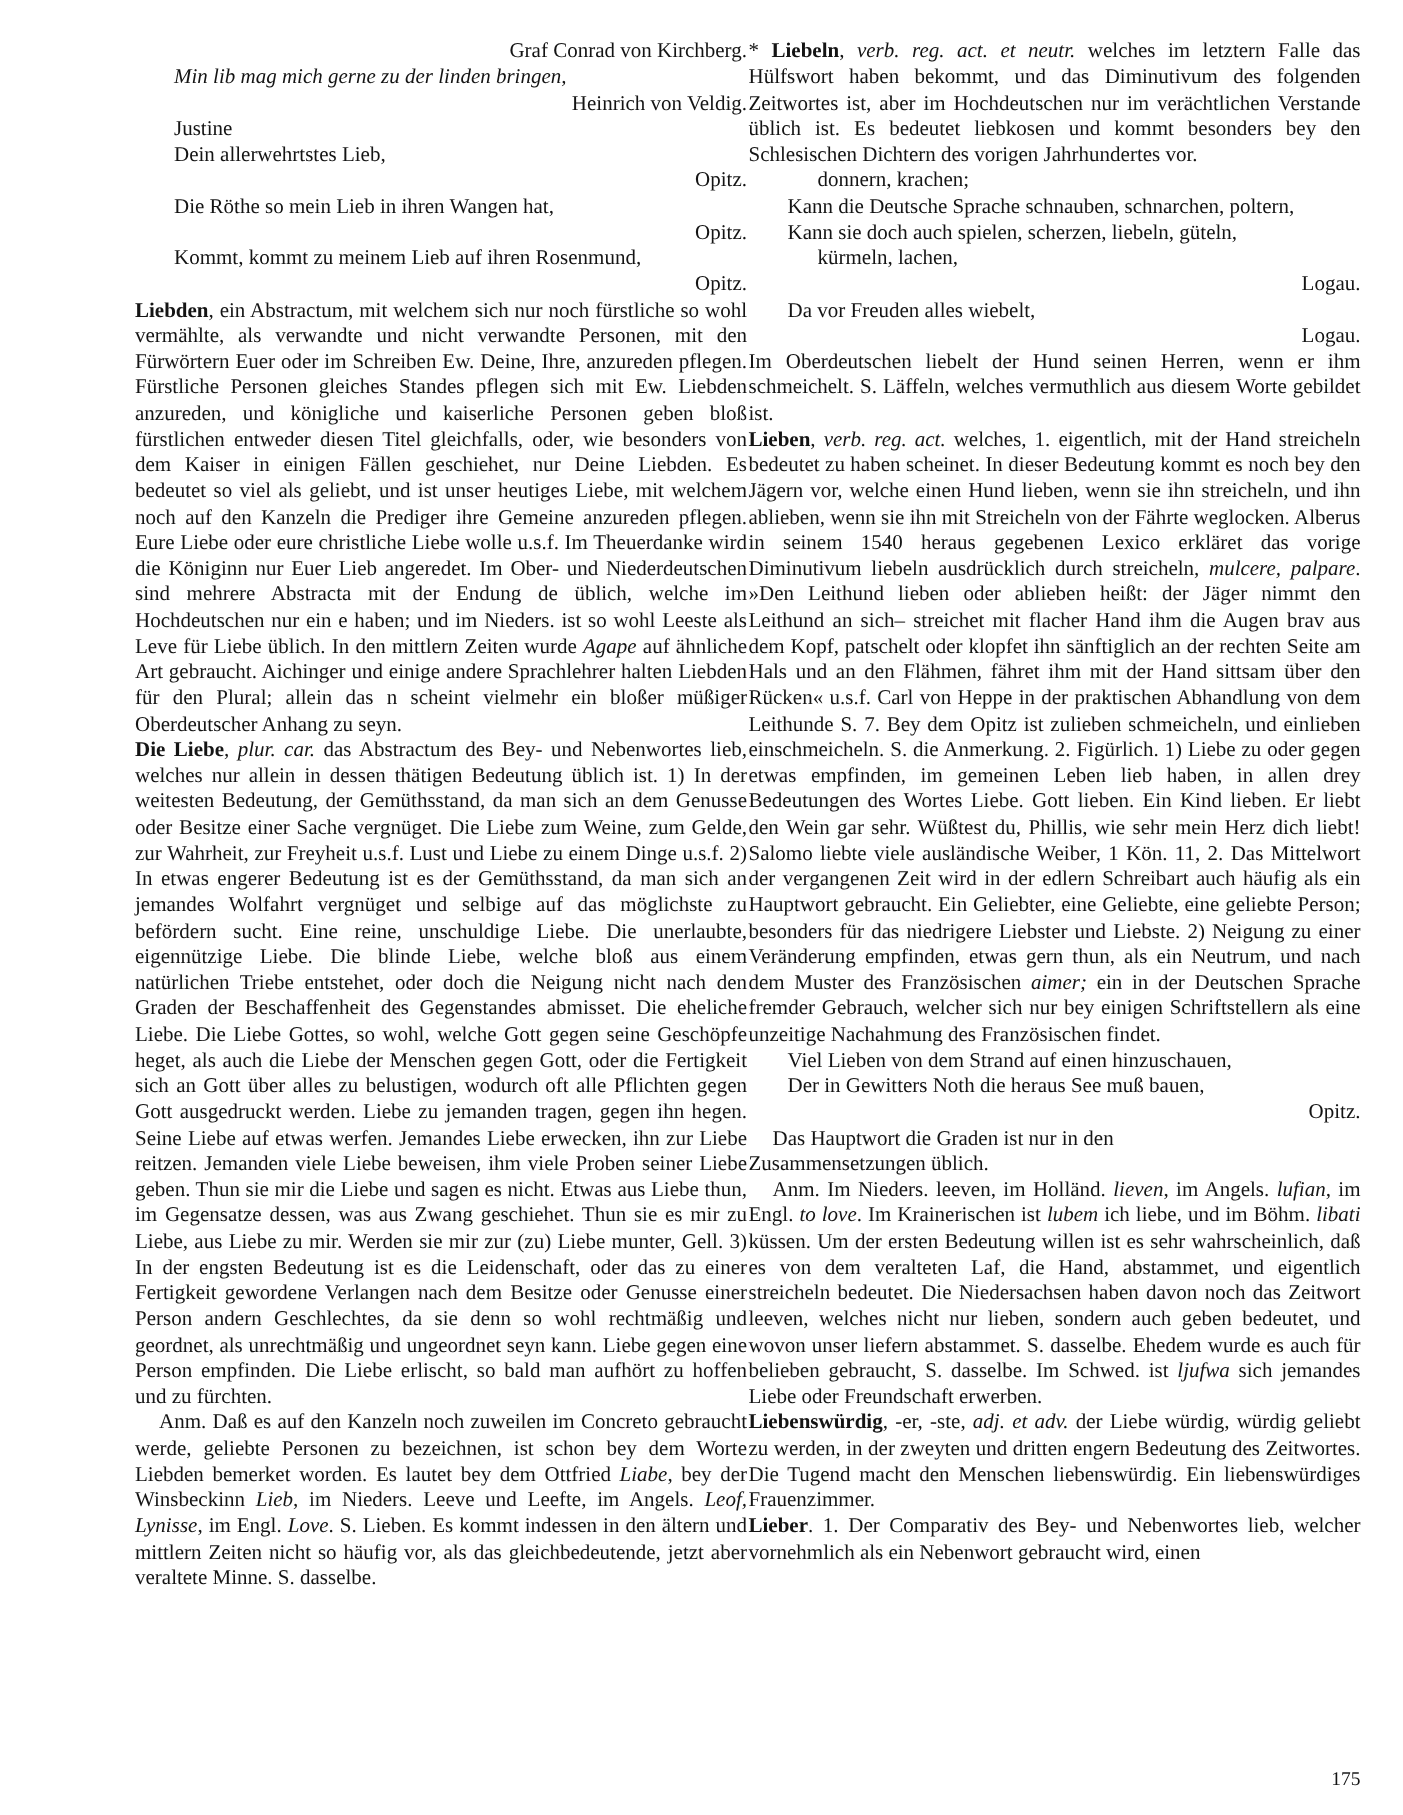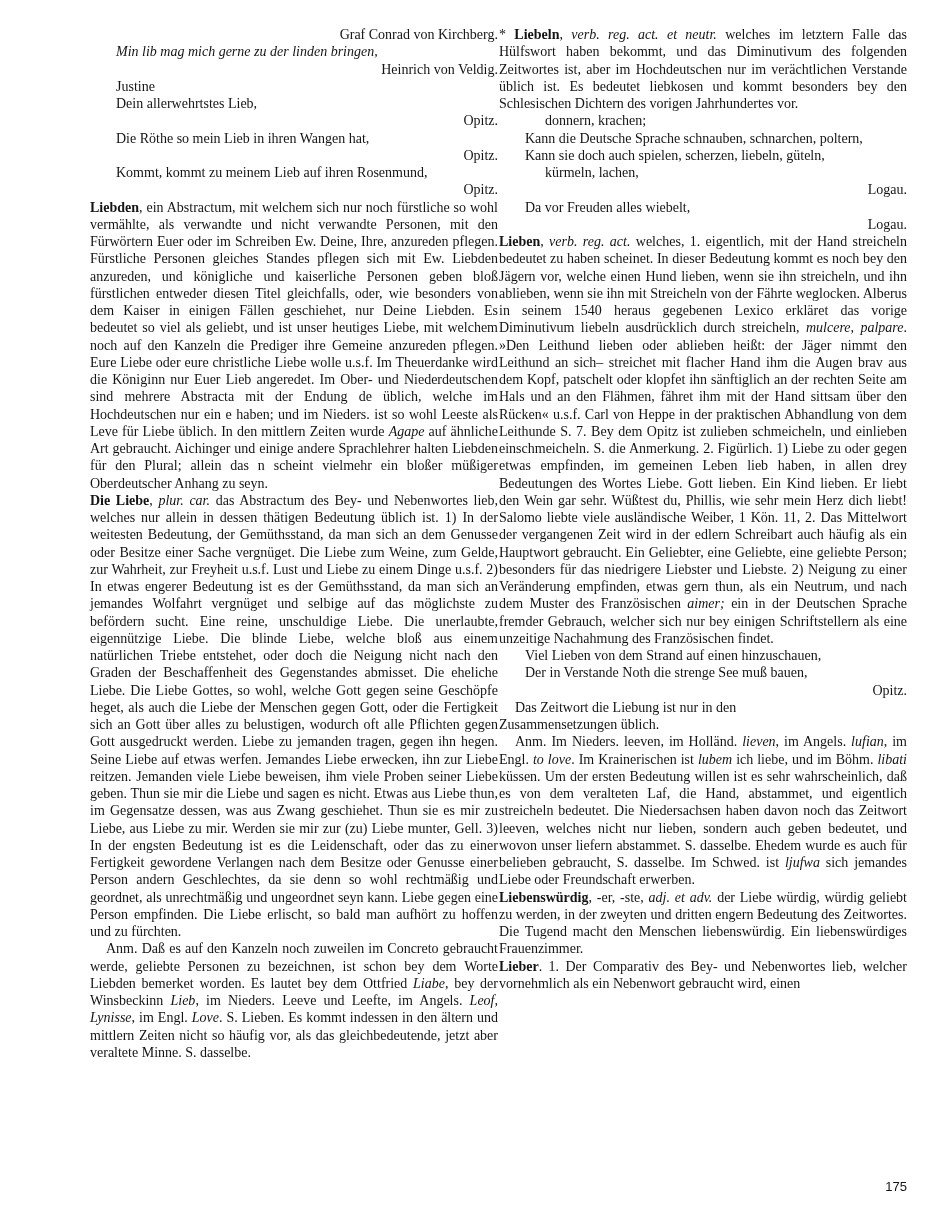--- a/index.html
+++ b/index.html
@@ -27,21 +27,21 @@
   .pline.fi{text-indent:16px;}
   .vline{padding-left:26px;}
   .vline.lvl2{padding-left:46px;}
   .vline.i{font-style:italic;}
   .aline{text-align:right;}
   .b{font-weight:700;}
   .i{font-style:italic;}
   .page-number{
     position:absolute;
     right:28px;bottom:16px;
-    font-family:Liberation Sans, sans-serif;
+    font-family:Liberation Serif, serif;
     font-size:13px;
     color:#141414;
   }
 </style>
 </head>
 <body>
 
 <div class="page">
   <div class="col col-left" id="col-left">
       <div class="aline">Graf Conrad von Kirchberg.</div>
@@ -60,24 +60,25 @@
     </div>
   <div class="col col-right" id="col-right">
       <div class="para"><span class="">* </span><span class="b">Liebeln</span><span class="">, </span><span class="i">verb. reg. act. et neutr.</span><span class=""> welches im letztern Falle das Hülfswort haben bekommt, und das Diminutivum des folgenden Zeitwortes ist, aber im Hochdeutschen nur im verächtlichen Verstande üblich ist. Es bedeutet liebkosen und kommt besonders bey den Schlesischen Dichtern des vorigen Jahrhundertes vor.</span></div>
       <div class="vline lvl2">donnern, krachen;</div>
       <div class="vline lvl1">Kann die Deutsche Sprache schnauben, schnarchen, poltern,</div>
       <div class="vline lvl1">Kann sie doch auch spielen, scherzen, liebeln, güteln,</div>
       <div class="vline lvl2">kürmeln, lachen,</div>
       <div class="aline">Logau.</div>
       <div class="vline lvl1">Da vor Freuden alles wiebelt,</div>
       <div class="aline">Logau.</div>
+      <div class="para"><span class="">Im Oberdeutschen liebelt der Hund seinen Herren, wenn er ihm schmeichelt. S. Läffeln, welches vermuthlich aus diesem Worte gebildet ist.</span></div>
       <div class="para"><span class="b">Lieben</span><span class="">, </span><span class="i">verb. reg. act.</span><span class=""> welches, 1. eigentlich, mit der Hand streicheln bedeutet zu haben scheinet. In dieser Bedeutung kommt es noch bey den Jägern vor, welche einen Hund lieben, wenn sie ihn streicheln, und ihn ablieben, wenn sie ihn mit Streicheln von der Fährte weglocken. Alberus in seinem 1540 heraus gegebenen Lexico erkläret das vorige Diminutivum liebeln ausdrücklich durch streicheln, </span><span class="i">mulcere, palpare</span><span class="">. »Den Leithund lieben oder ablieben heißt: der Jäger nimmt den Leithund an sich– streichet mit flacher Hand ihm die Augen brav aus dem Kopf, patschelt oder klopfet ihn sänftiglich an der rechten Seite am Hals und an den Flähmen, fähret ihm mit der Hand sittsam über den Rücken« u.s.f. Carl von Heppe in der praktischen Abhandlung von dem Leithunde S. 7. Bey dem Opitz ist zulieben schmeicheln, und einlieben einschmeicheln. S. die Anmerkung. 2. Figürlich. 1) Liebe zu oder gegen etwas empfinden, im gemeinen Leben lieb haben, in allen drey Bedeutungen des Wortes Liebe. Gott lieben. Ein Kind lieben. Er liebt den Wein gar sehr. Wüßtest du, Phillis, wie sehr mein Herz dich liebt! Salomo liebte viele ausländische Weiber, 1 Kön. 11, 2. Das Mittelwort der vergangenen Zeit wird in der edlern Schreibart auch häufig als ein Hauptwort gebraucht. Ein Geliebter, eine Geliebte, eine geliebte Person; besonders für das niedrigere Liebster und Liebste. 2) Neigung zu einer Veränderung empfinden, etwas gern thun, als ein Neutrum, und nach dem Muster des Französischen </span><span class="i">aimer;</span><span class=""> ein in der Deutschen Sprache fremder Gebrauch, welcher sich nur bey einigen Schriftstellern als eine unzeitige Nachahmung des Französischen findet.</span></div>
       <div class="vline lvl1">Viel Lieben von dem Strand auf einen hinzuschauen,</div>
-      <div class="vline lvl1">Der in Verstande Noth die strenge See muß bauen,</div>
+      <div class="vline lvl1">Der in Gewitters Noth die heraus See muß bauen,</div>
       <div class="aline">Opitz.</div>
-      <div class="pline fi">Das Zeitwort die Liebung ist nur in den</div>
+      <div class="pline fi">Das Hauptwort die Graden ist nur in den</div>
       <div class="pline">Zusammensetzungen üblich.</div>
       <div class="para fi"><span class="">Anm. Im Nieders. leeven, im Holländ. </span><span class="i">lieven</span><span class="">, im Angels. </span><span class="i">lufian</span><span class="">, im Engl. </span><span class="i">to love</span><span class="">. Im Krainerischen ist </span><span class="i">lubem</span><span class=""> ich liebe, und im Böhm. </span><span class="i">libati</span><span class=""> küssen. Um der ersten Bedeutung willen ist es sehr wahrscheinlich, daß es von dem veralteten Laf, die Hand, abstammet, und eigentlich streicheln bedeutet. Die Niedersachsen haben davon noch das Zeitwort leeven, welches nicht nur lieben, sondern auch geben bedeutet, und wovon unser liefern abstammet. S. dasselbe. Ehedem wurde es auch für belieben gebraucht, S. dasselbe. Im Schwed. ist </span><span class="i">ljufwa</span><span class=""> sich jemandes Liebe oder Freundschaft erwerben.</span></div>
       <div class="para"><span class="b">Liebenswürdig</span><span class="">, -er, -ste, </span><span class="i">adj. et adv.</span><span class=""> der Liebe würdig, würdig geliebt zu werden, in der zweyten und dritten engern Bedeutung des Zeitwortes. Die Tugend macht den Menschen liebenswürdig. Ein liebenswürdiges Frauenzimmer.</span></div>
       <div class="para"><span class="b">Lieber</span><span class="">. 1. Der Comparativ des Bey- und Nebenwortes lieb, welcher vornehmlich als ein Nebenwort gebraucht wird, einen</span></div>
     </div>
   <div class="page-number">175</div>
 </div>
 
 </body></html>

